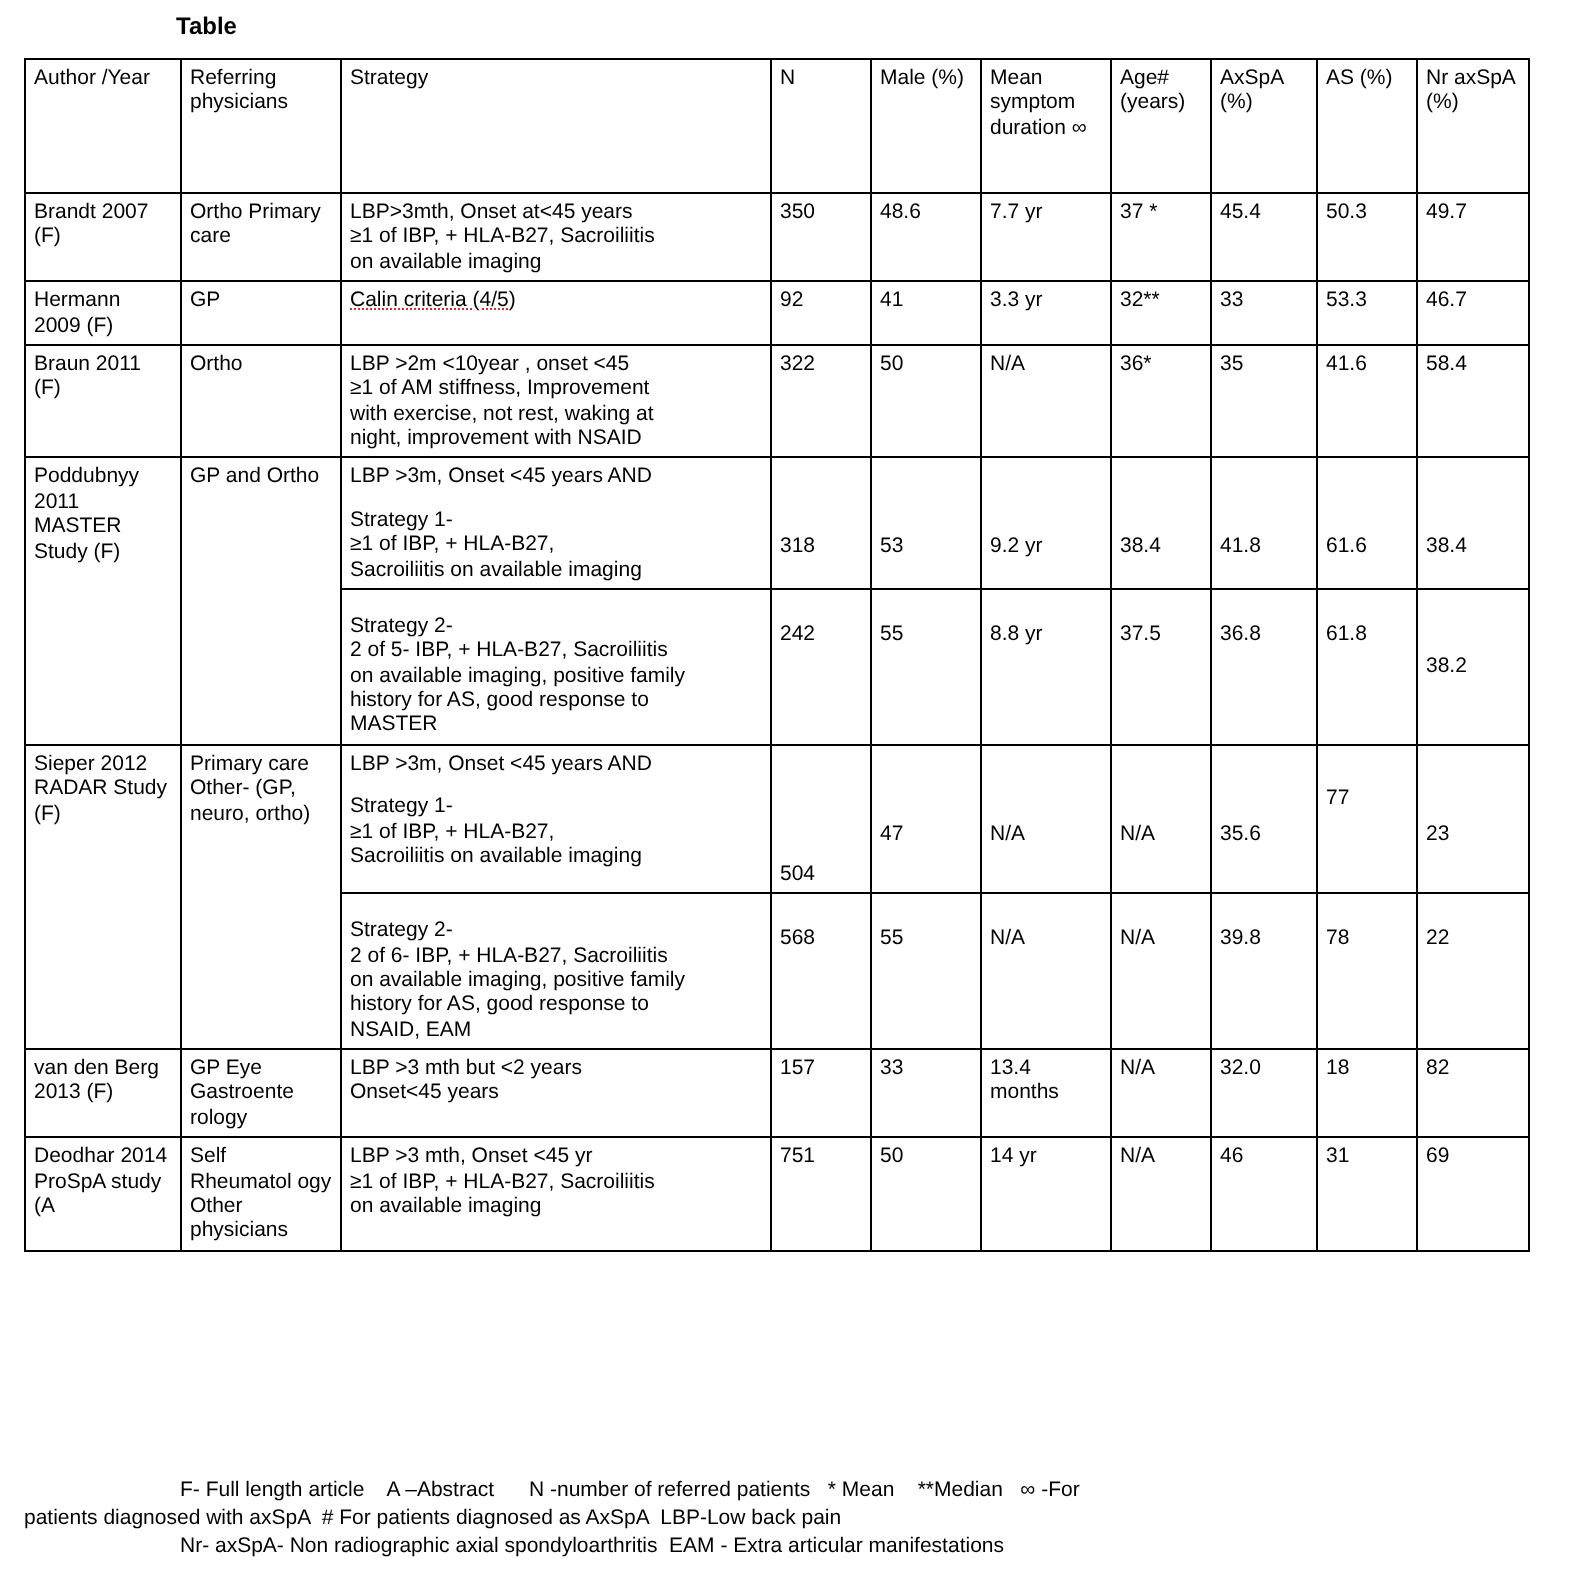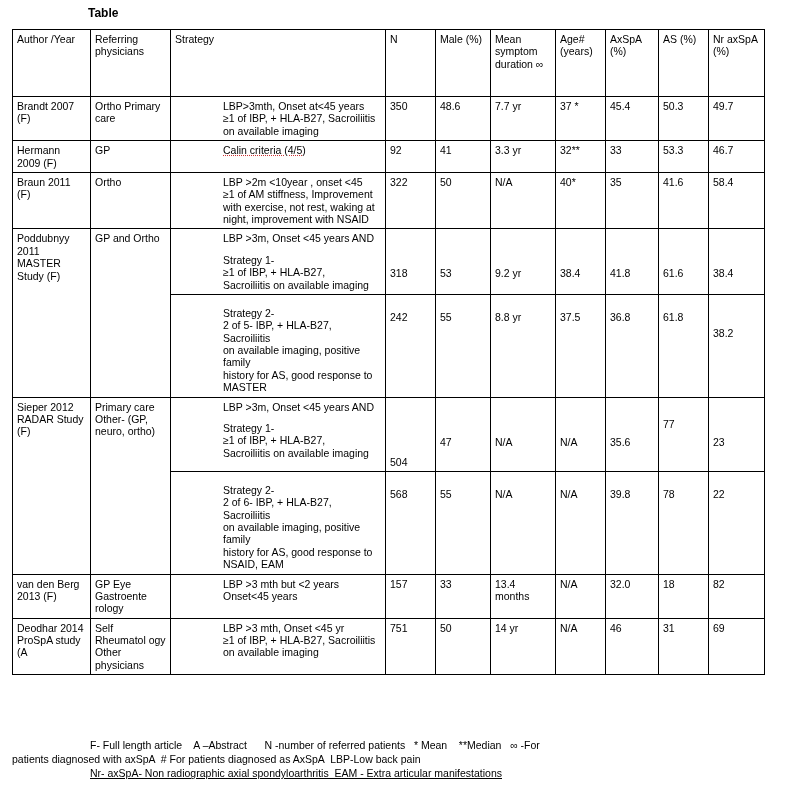--- a/index.html
+++ b/index.html
@@ -72,22 +72,22 @@
     top: 738px;
     width: 760px;
     font-size: 10.5px;
     line-height: 1.35;
   }
   .footnotes div {
     white-space: pre-wrap;
   }
   .fn1 { padding-left: 78px; }
   .fn2 { padding-left: 0px; }
-  .fn3 { padding-left: 78px; text-decoration: underline; }
-  .cell-block { display: block; margin-left: 48px; }
+  .fn3 { padding-left: 78px; }
+  .cell-block { display: block; }
 </style>
 </head>
 <body>
 
 <div class="page">
 
   <div class="doc-title">Table</div>
 
   <table class="main">
     <colgroup>
@@ -155,21 +155,21 @@
         <td>Ortho</td>
         <td>
           <span class="cell-block">LBP &gt;2m &lt;10year , onset &lt;45</span>
           <span class="cell-block">≥1 of AM stiffness, Improvement</span>
           <span class="cell-block">with exercise,  not rest, waking at</span>
           <span class="cell-block">night, improvement  with NSAID</span>
         </td>
         <td>322</td>
         <td>50</td>
         <td>N/A</td>
-        <td>40*</td>
+        <td>36*</td>
         <td class="bold">35</td>
         <td>41.6</td>
         <td>58.4</td>
       </tr>
 
       <tr>
         <td class="author" rowspan="2">Poddubnyy 2011 MASTER Study (F)</td>
         <td rowspan="2">GP and Ortho</td>
         <td>
           <span class="cell-block">LBP &gt;3m,  Onset &lt;45  years AND</span>

